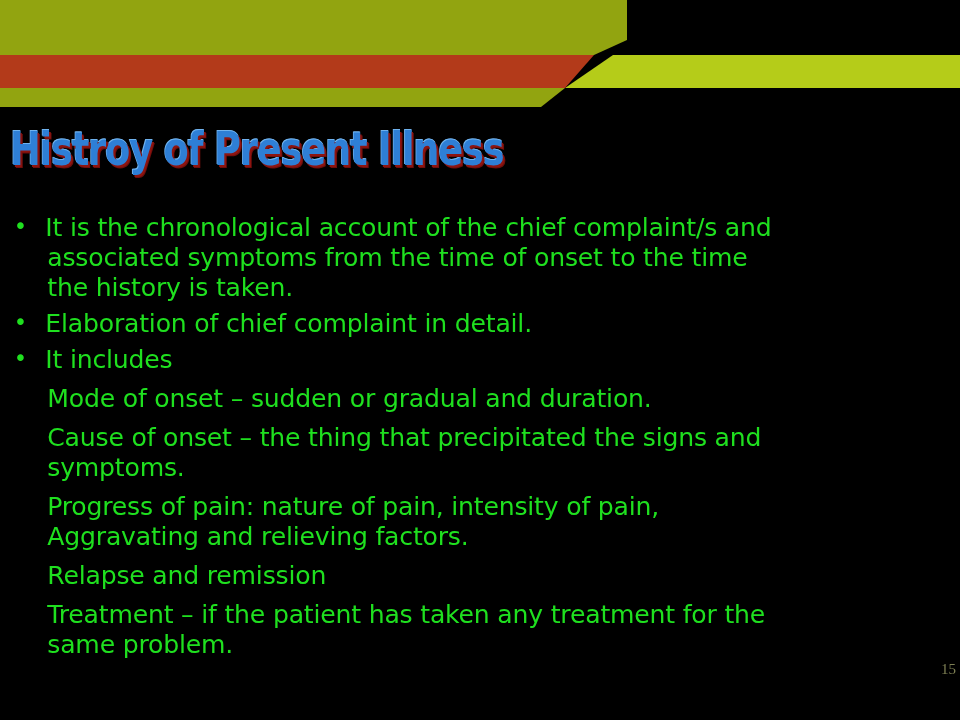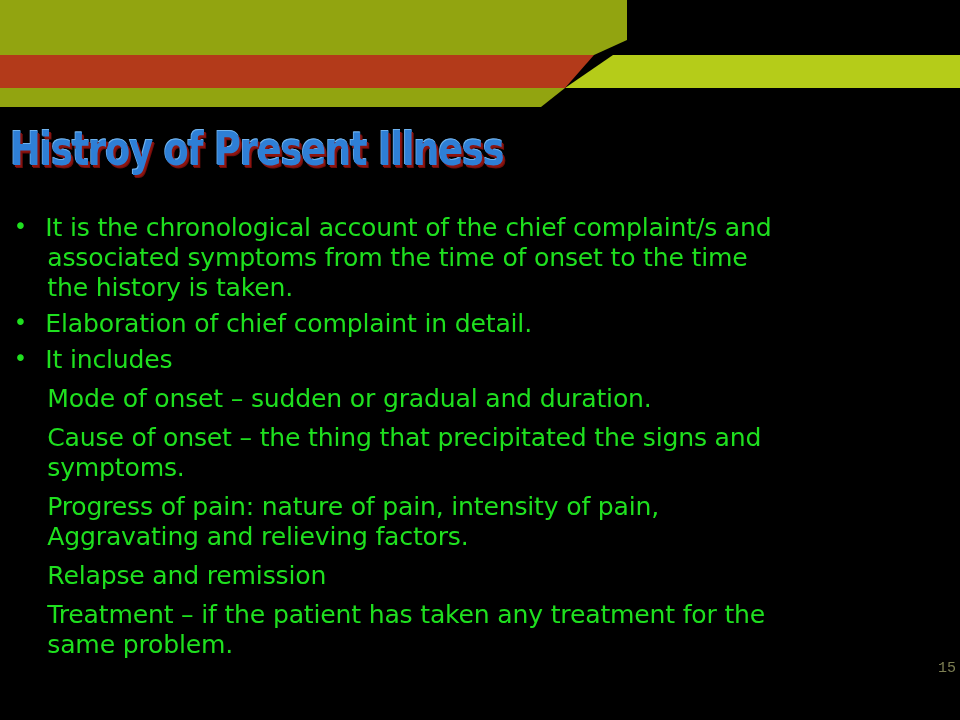--- a/index.html
+++ b/index.html
@@ -94,21 +94,21 @@
 
   .gap-sm { height: 6px; }
   .gap-md { height: 9px; }
 
   
   .slide-number {
     position: absolute;
     right: 36px;
     bottom: 42px;
     color: #7D7F53;
-    font-family: Liberation Mono, monospace;
+    font-family: Liberation Serif, serif;
     font-size: 15px;
     line-height: 18px;
     text-align: right;
   }
 </style>
 </head>
 <body>
 
 <div id="slide">
 

